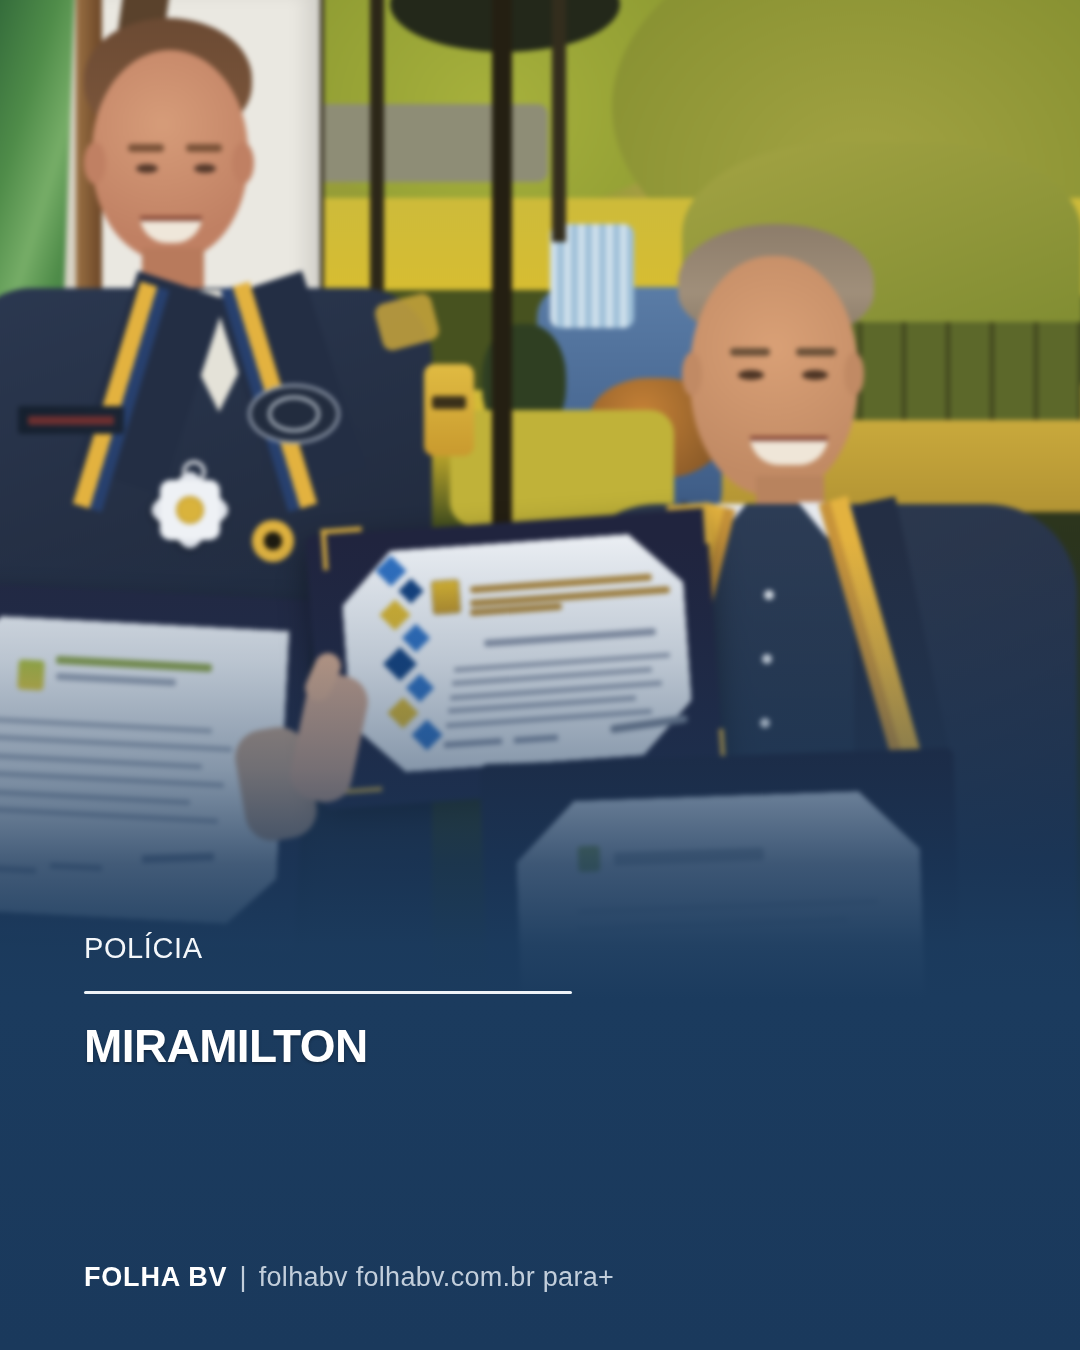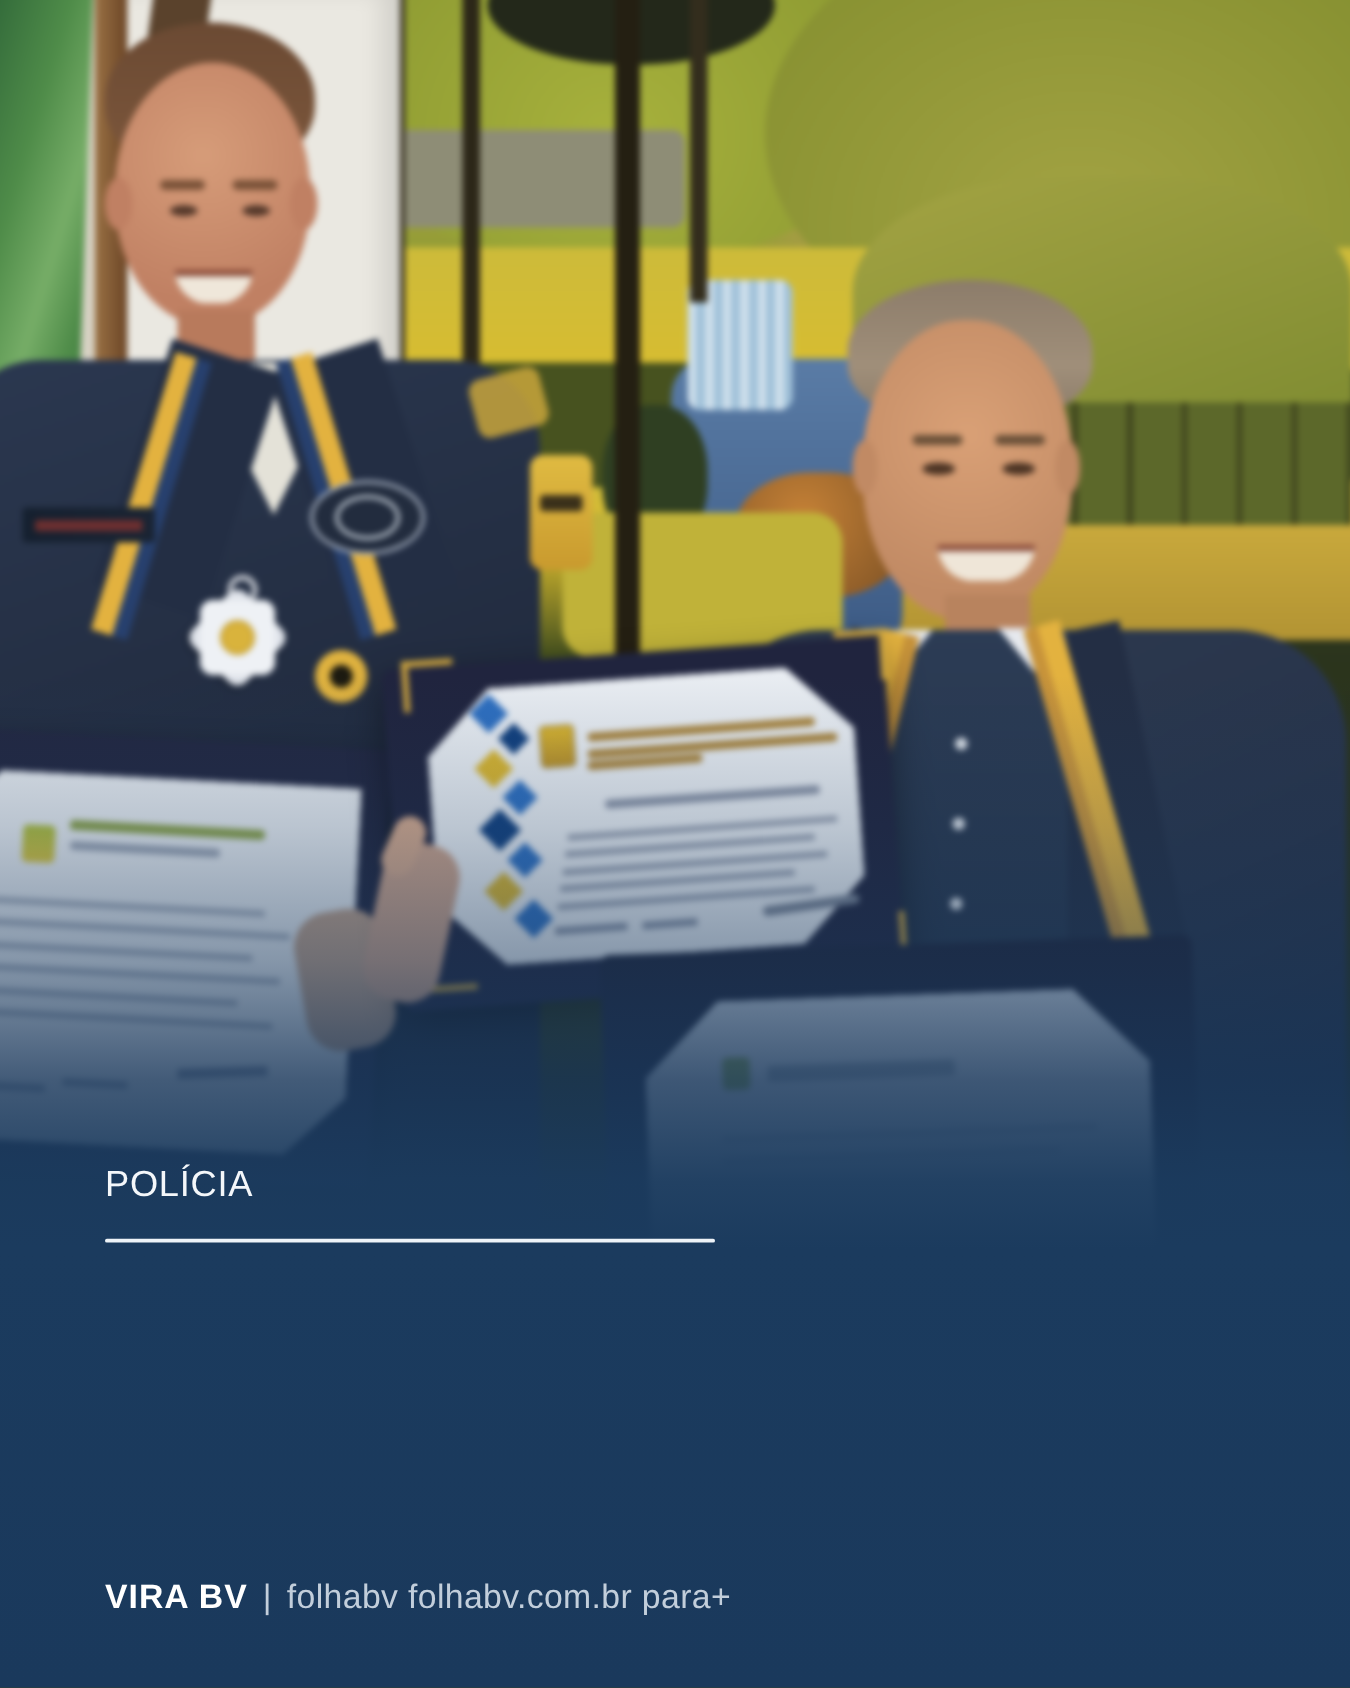--- a/index.html
+++ b/index.html
@@ -230,21 +230,22 @@
 
     </div>
   </div>
 
   <div class="overlay"></div>
 
   <div class="content">
     <div class="category">POLÍCIA</div>
     <div class="rule"></div>
     <div class="headline">
+      <div>MIRAMILTON</div>
     </div>
     <div class="footer">
-      <span class="brand">VIRA BV</span>
+      <span class="brand">FOLHA BV</span>
       <span class="muted">|</span>
       <span class="muted">folhabv folhabv.com.br para+</span>
     </div>
   </div>
 
 </div>
 
 </body></html>

